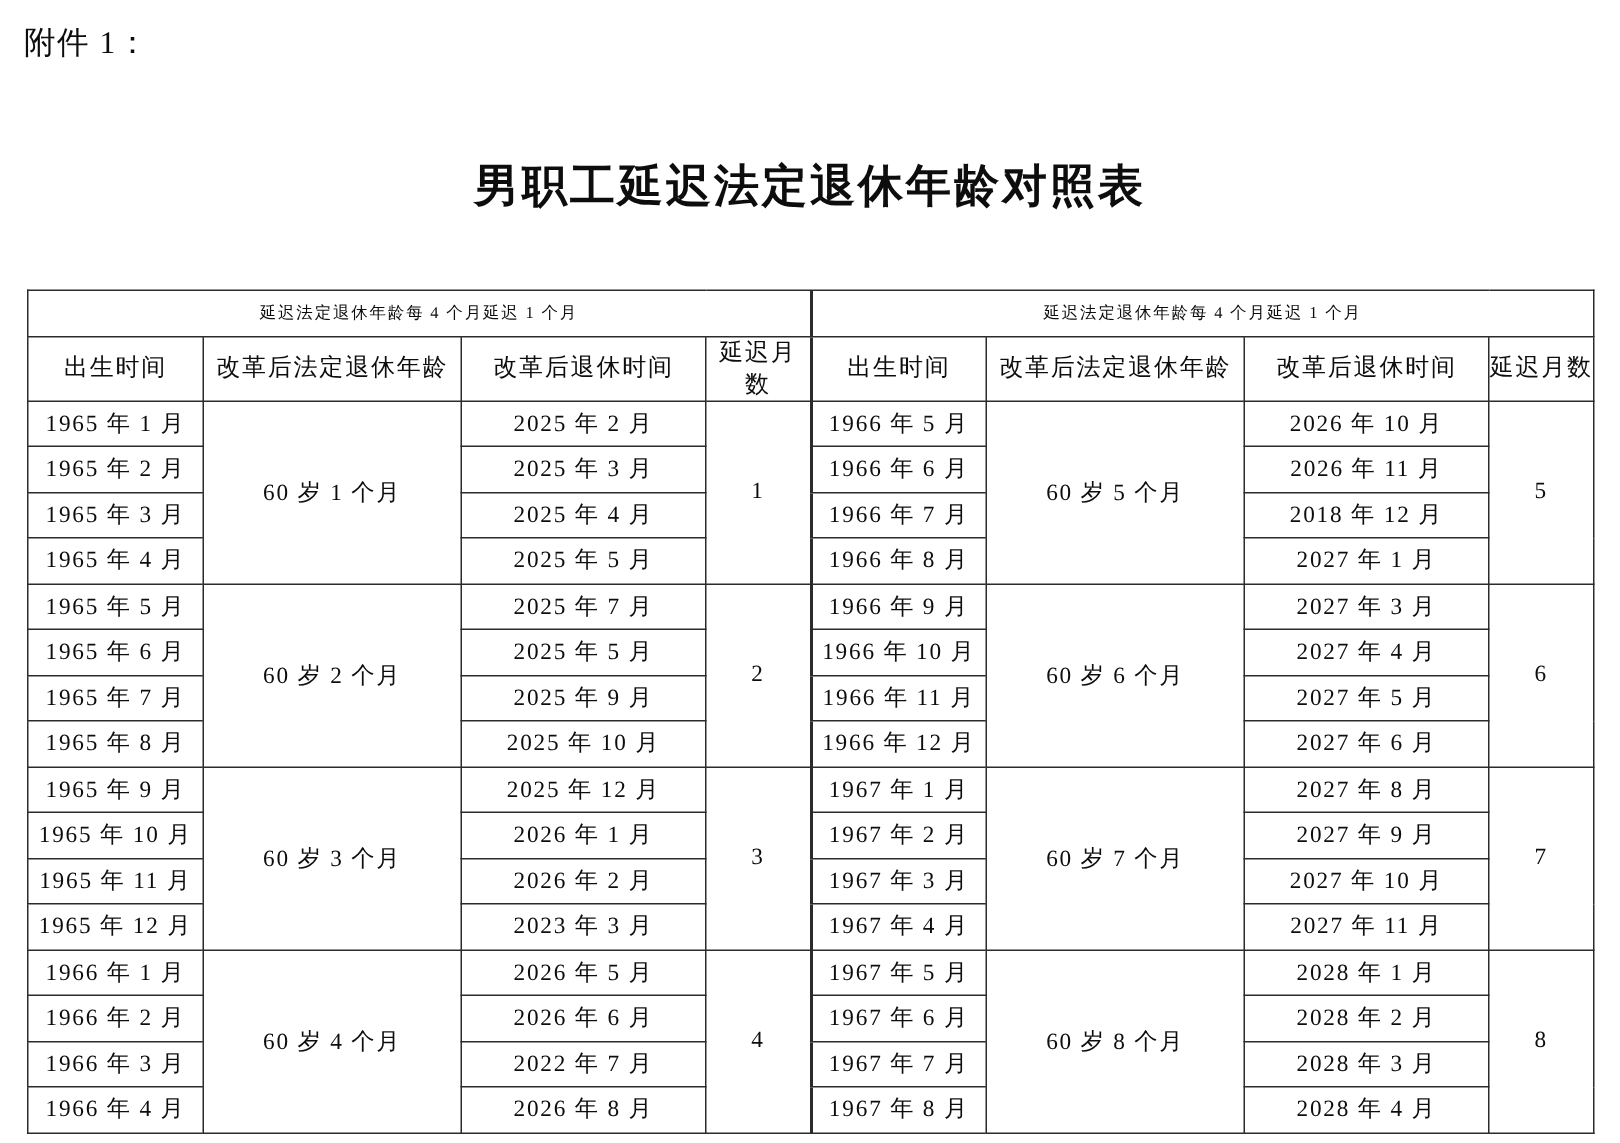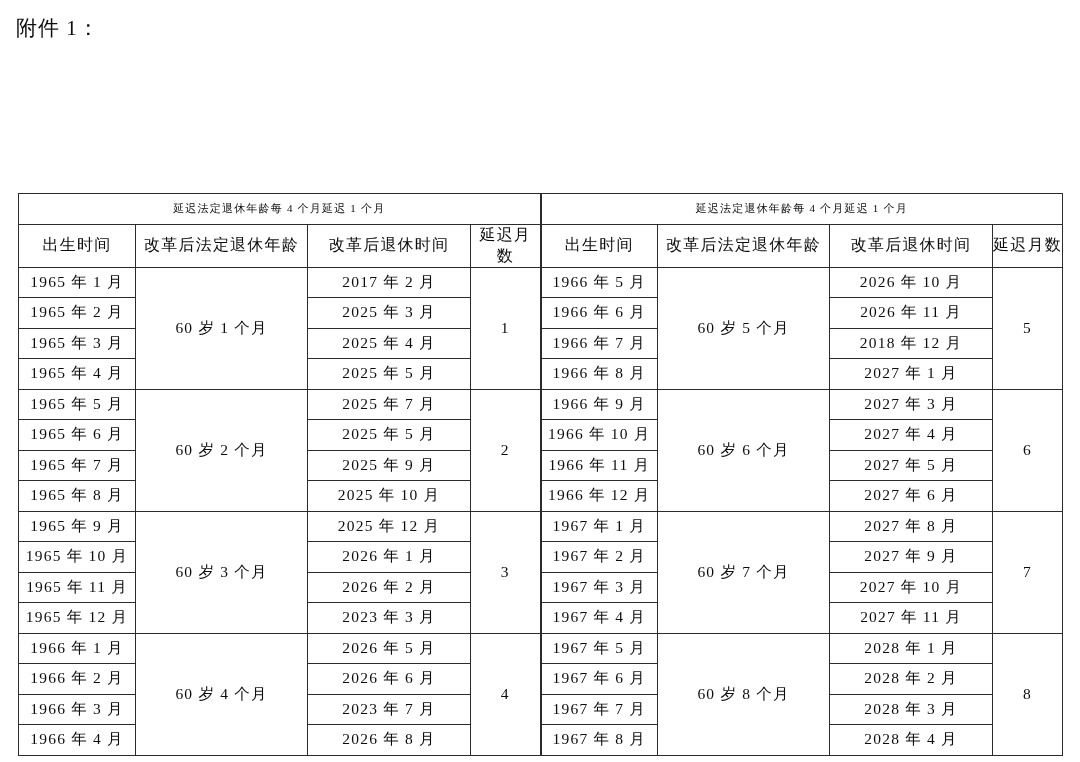--- a/index.html
+++ b/index.html
@@ -80,20 +80,21 @@
   col.c-date  { width: 163px; }
   col.c-delay { width: 70px; }
 </style>
 </head>
 <body>
 
 <div class="page">
 
   <div class="attachment-label">附件 1：</div>
 
+  <div class="doc-title">男职工延迟法定退休年龄对照表</div>
 
   <div class="table-wrap">
     <table class="retire">
       <colgroup>
         <col class="c-birth">
           <col class="c-age">
           <col class="c-date">
           <col class="c-delay">
         <col class="c-birth">
           <col class="c-age">
@@ -113,21 +114,21 @@
           <th class="colhead thick-left">出生时间</th>
           <th class="colhead">改革后法定退休年龄</th>
           <th class="colhead">改革后退休时间</th>
           <th class="colhead">延迟月数</th>
         </tr>
       </thead>
       <tbody id="table-body">
           <tr>
             <td>1965 年 1 月</td>
             <td rowspan="4">60 岁 1 个月</td>
-            <td>2017 年 2 月</td>
+            <td>2025 年 2 月</td>
             <td rowspan="4">1</td>
             <td class="thick-left">1966 年 5 月</td>
             <td rowspan="4">60 岁 5 个月</td>
             <td>2026 年 10 月</td>
             <td rowspan="4">5</td>
           </tr>
           <tr>
             <td>1965 年 2 月</td>
             <td>2025 年 3 月</td>
             <td class="thick-left">1966 年 6 月</td>
@@ -212,21 +213,21 @@
             <td rowspan="4">8</td>
           </tr>
           <tr>
             <td>1966 年 2 月</td>
             <td>2026 年 6 月</td>
             <td class="thick-left">1967 年 6 月</td>
             <td>2028 年 2 月</td>
           </tr>
           <tr>
             <td>1966 年 3 月</td>
-            <td>2023 年 7 月</td>
+            <td>2022 年 7 月</td>
             <td class="thick-left">1967 年 7 月</td>
             <td>2028 年 3 月</td>
           </tr>
           <tr>
             <td>1966 年 4 月</td>
             <td>2026 年 8 月</td>
             <td class="thick-left">1967 年 8 月</td>
             <td>2028 年 4 月</td>
           </tr>
         </tbody>

